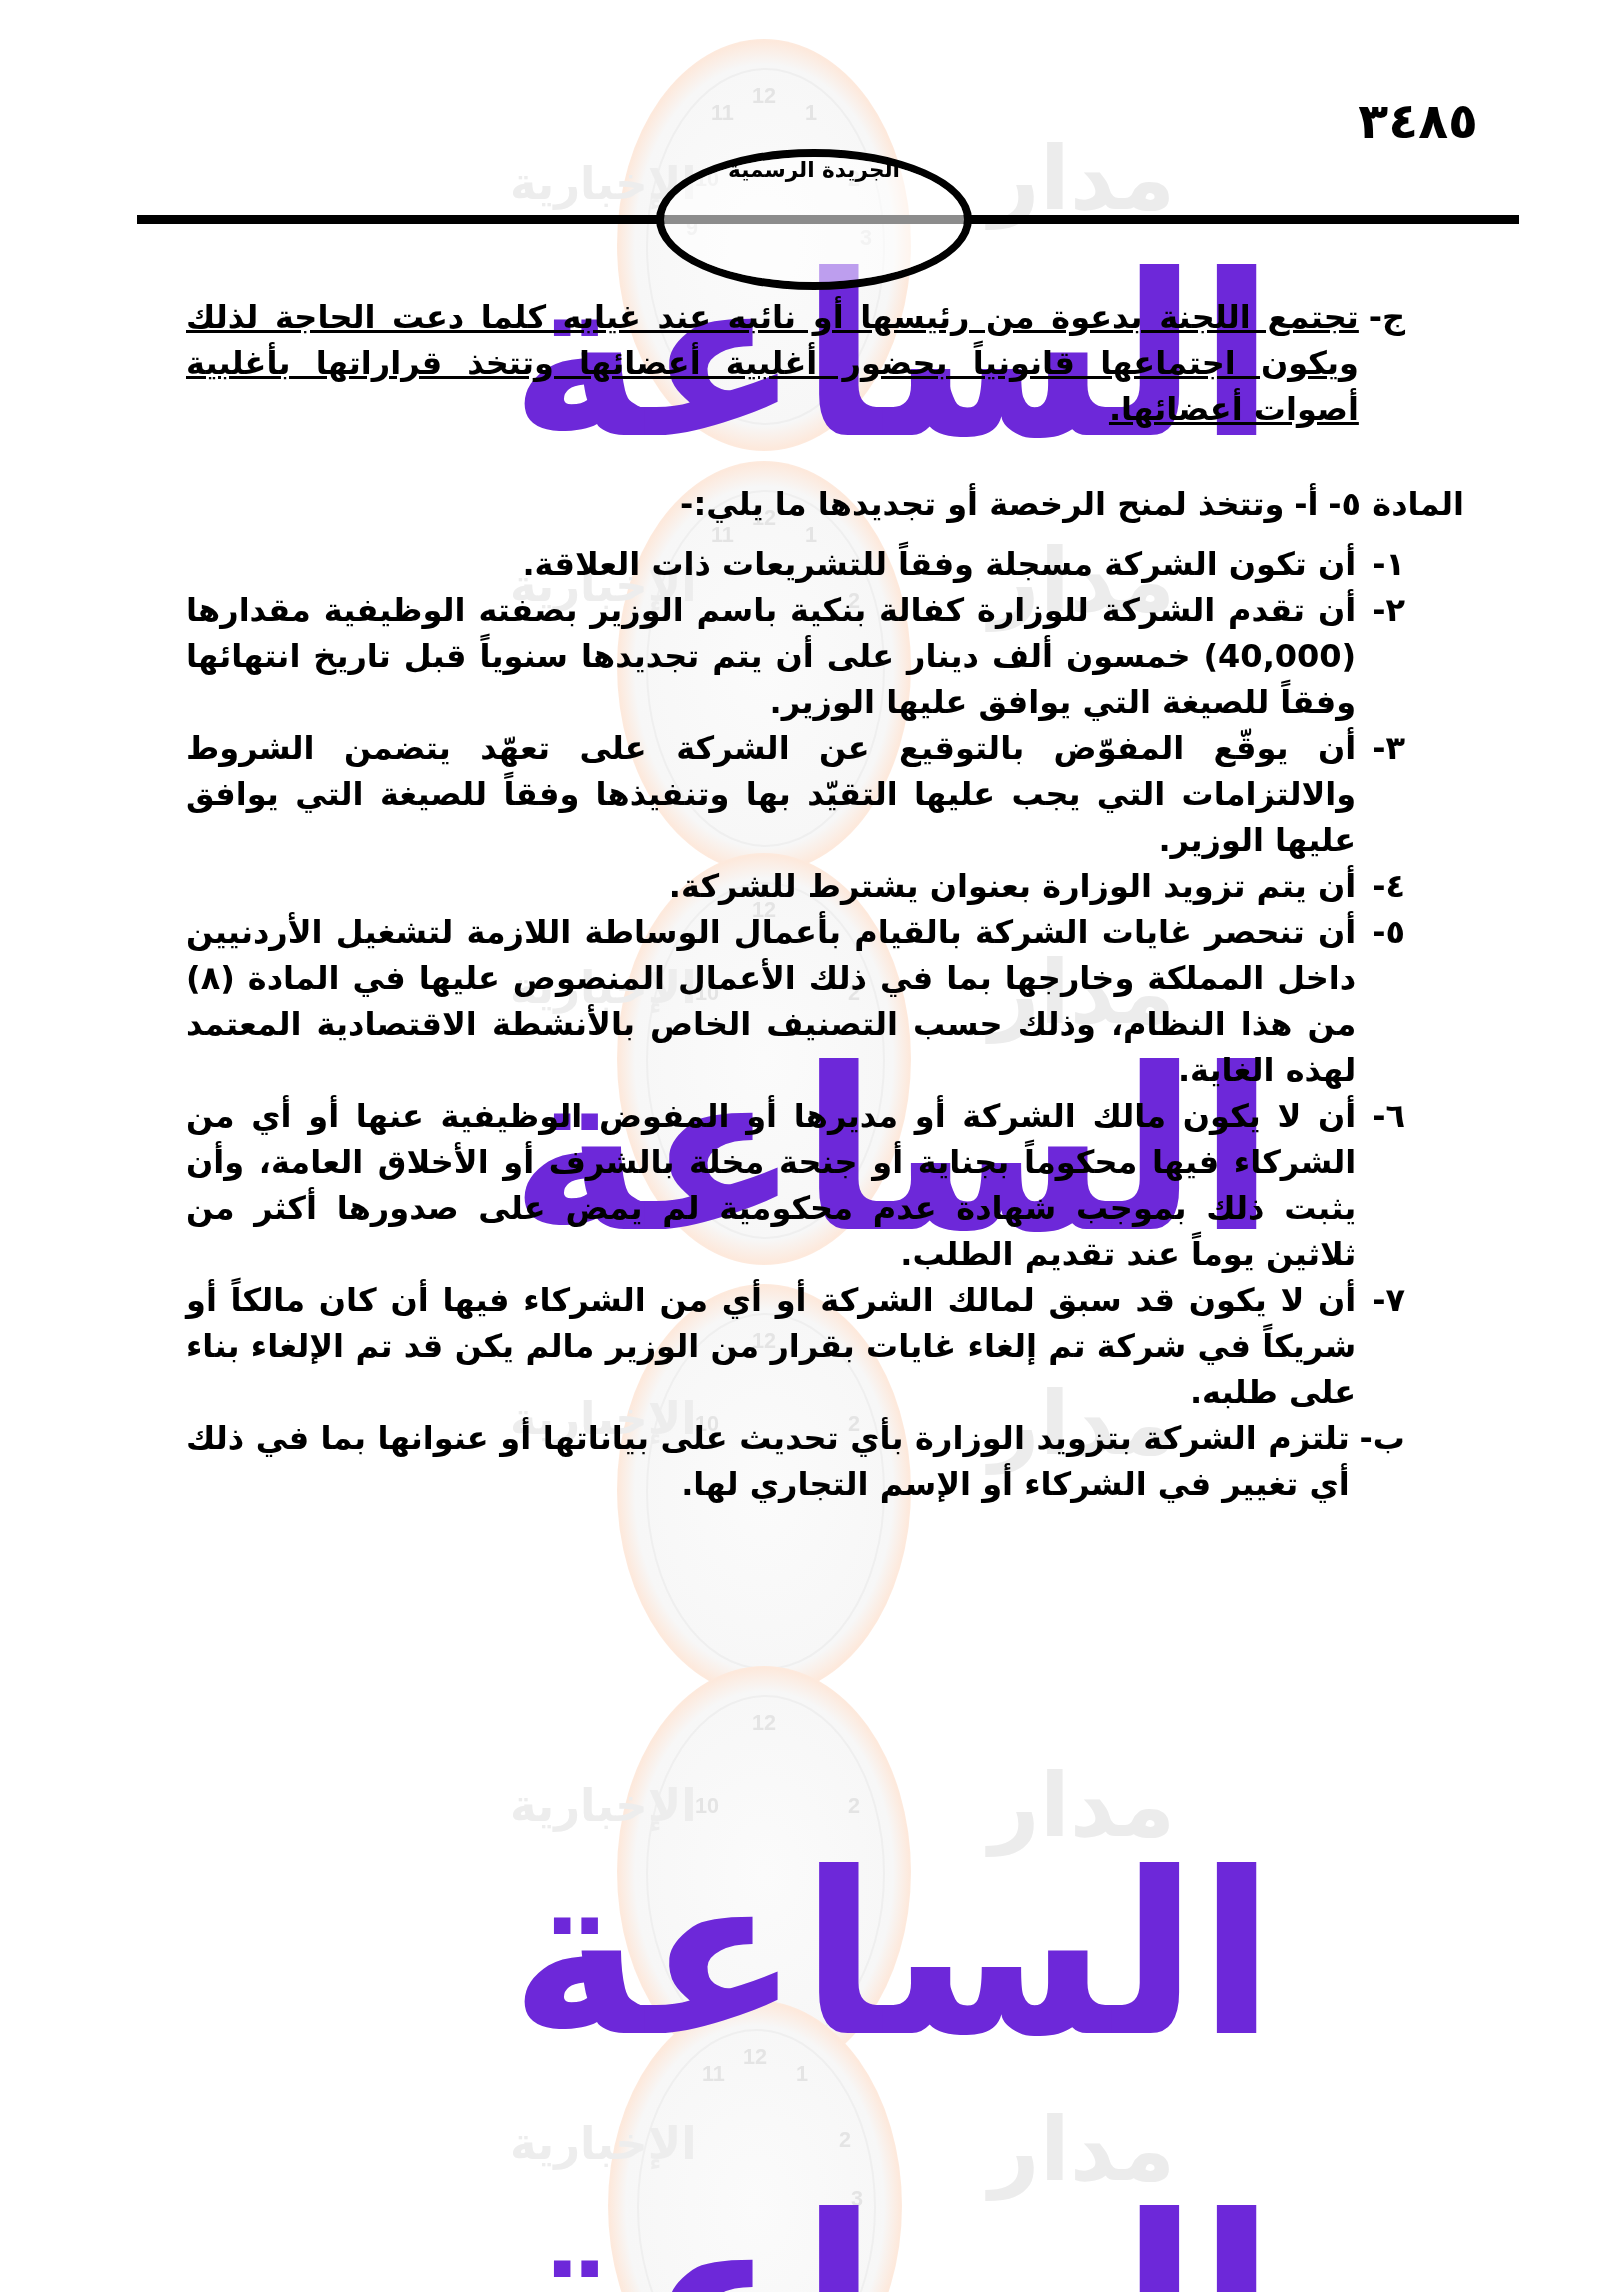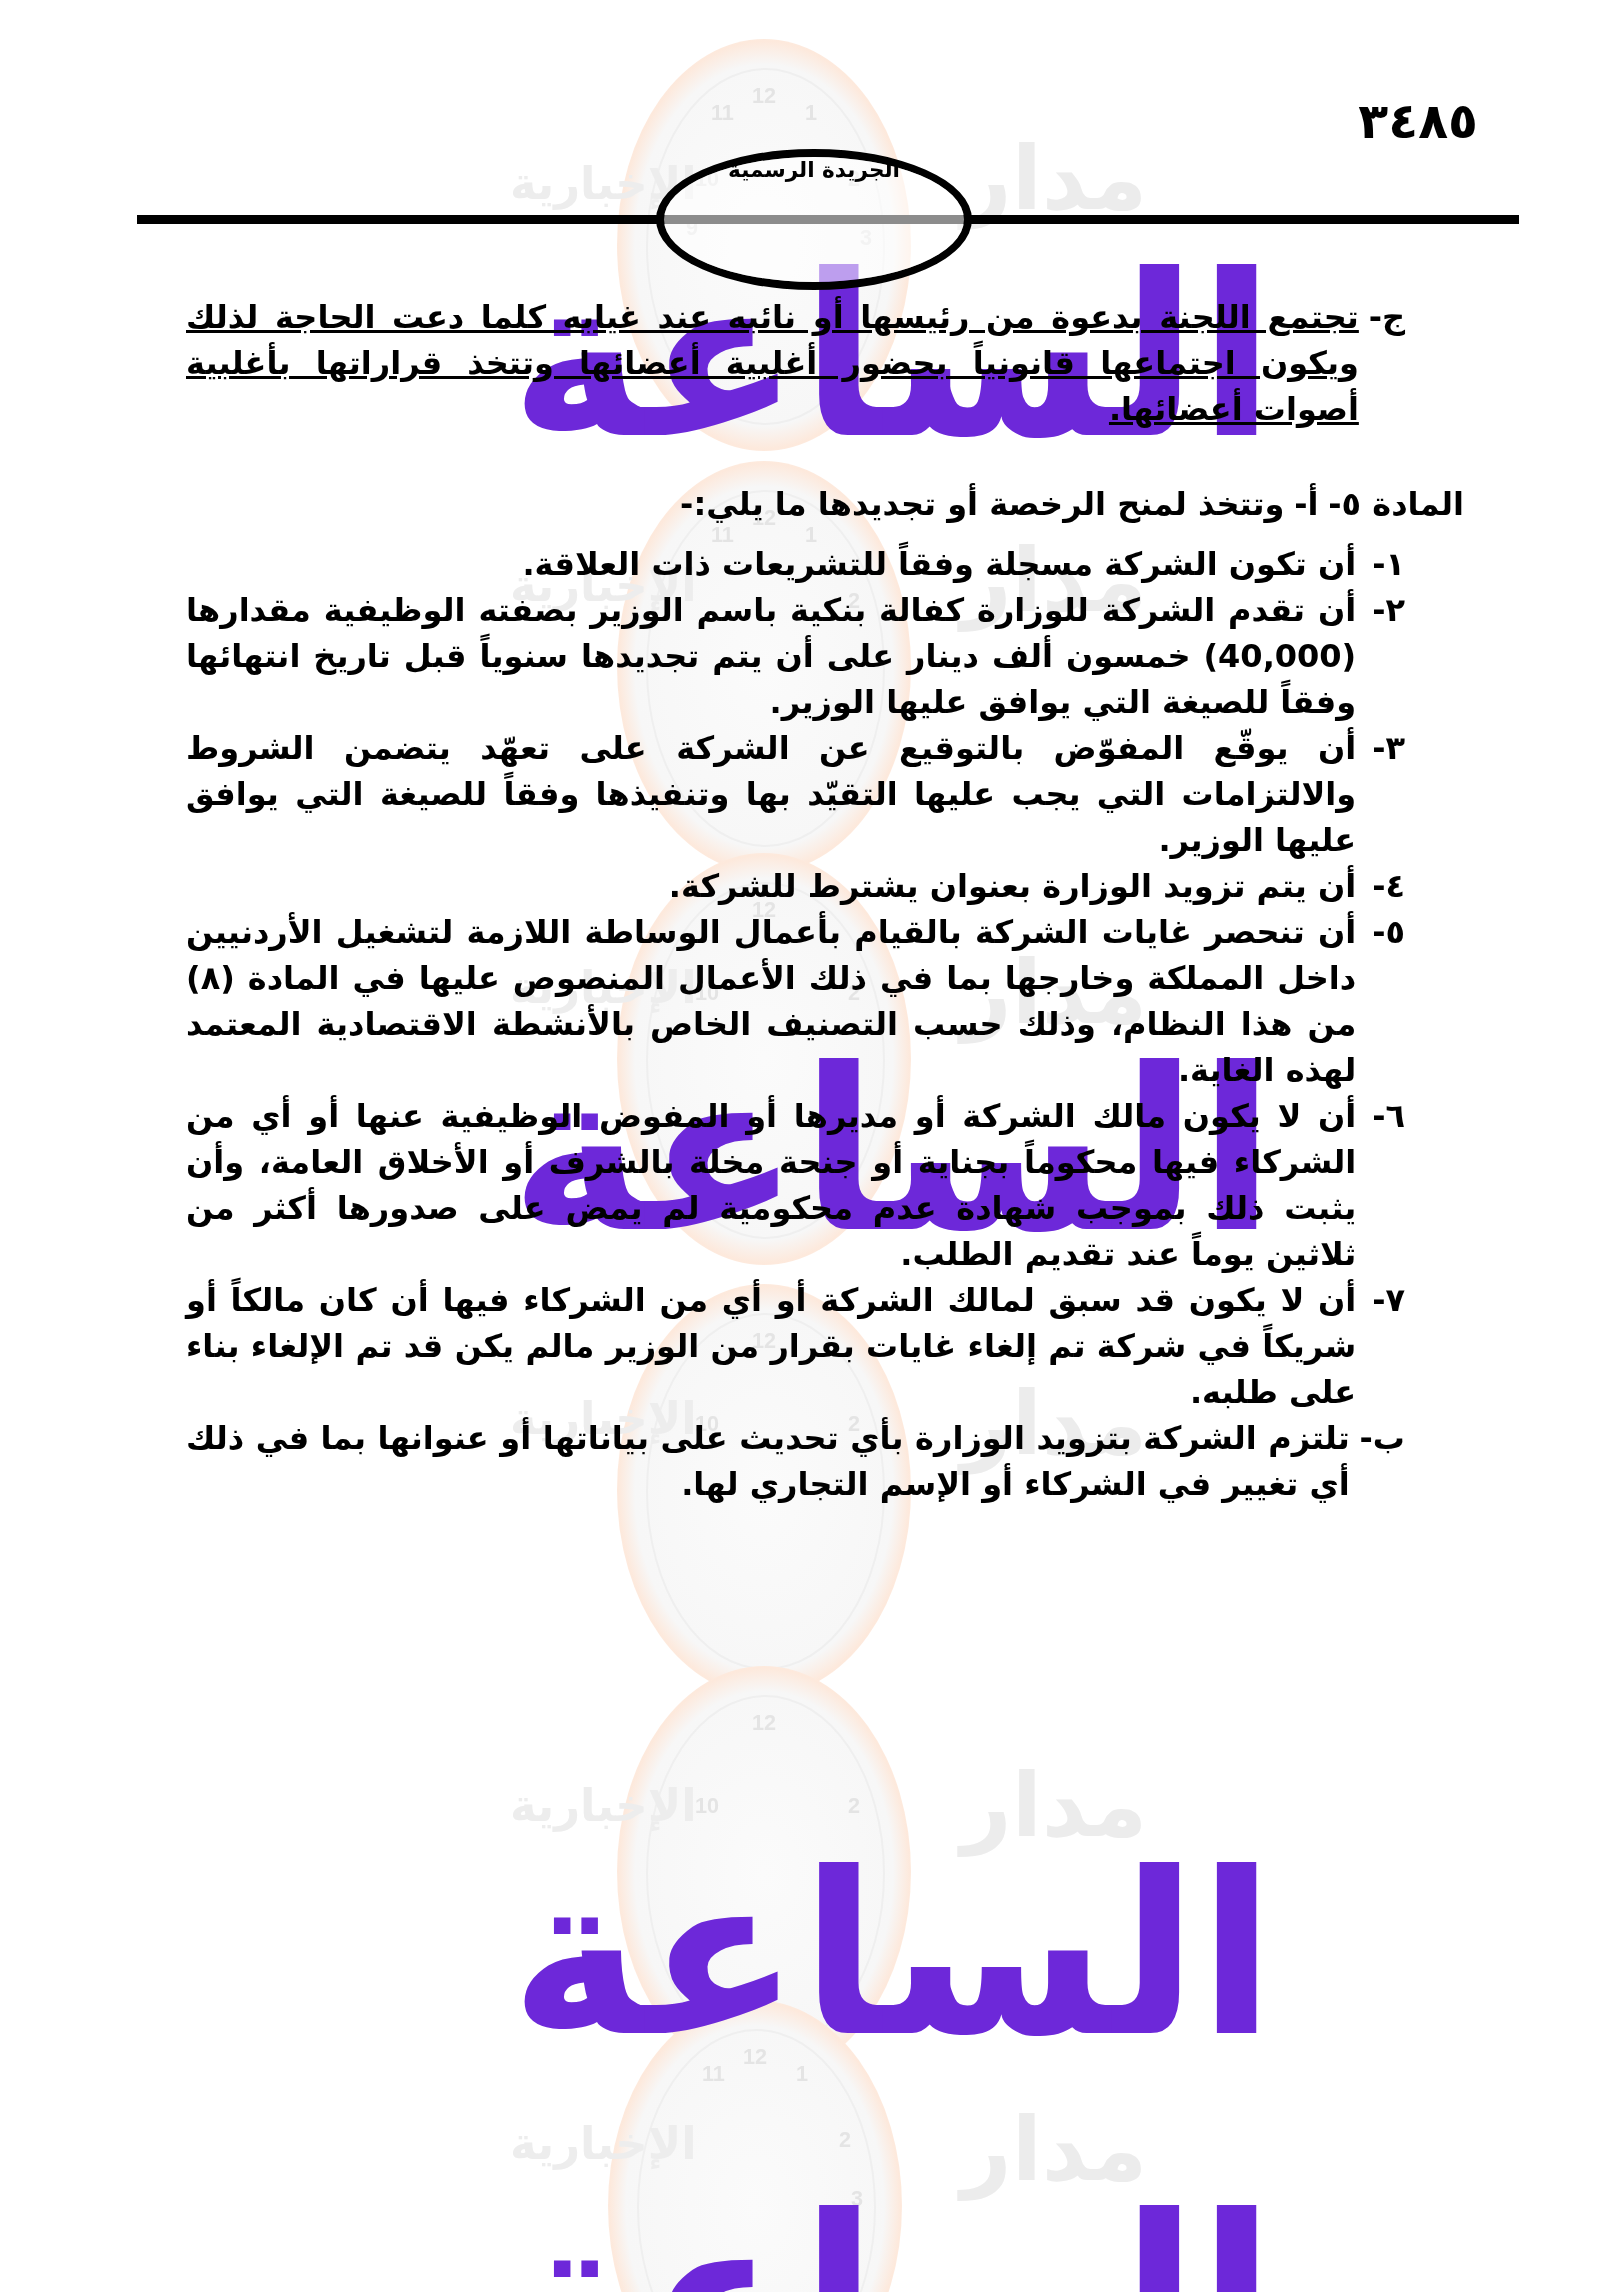--- a/index.html
+++ b/index.html
@@ -21,21 +21,21 @@
   .wm-clock .num {
     position: absolute; font-family: "Liberation Sans", sans-serif; font-weight: bold;
     color: #e4e4e4; font-size: 21.6px;
   }
   .wm-text {
     font-family: "DejaVu Sans", sans-serif; font-weight: bold; color: #ececec;
     direction: rtl; white-space: nowrap;
   }
   .wm-big { font-size: 225px; line-height: 1; color: #6d28d9; }
   .wm-small { font-size: 45px; color: #ededed; }
-  .wm-mid { font-size: 88px; color: #ececec; }
+  .wm-mid { font-size: 88px; color: #ececec; margin-left: 28px; }
 
   
   .page-number {
     position: absolute; right: 143px; top: 93px;
     font-family: "DejaVu Sans", sans-serif; font-weight: bold; font-size: 49px;
     letter-spacing: 15.7px; direction: ltr;
   }
   
   .header-rule {
     position: absolute; left: 137px; top: 215px; width: 1382px; height: 8.8px; background: #000;

